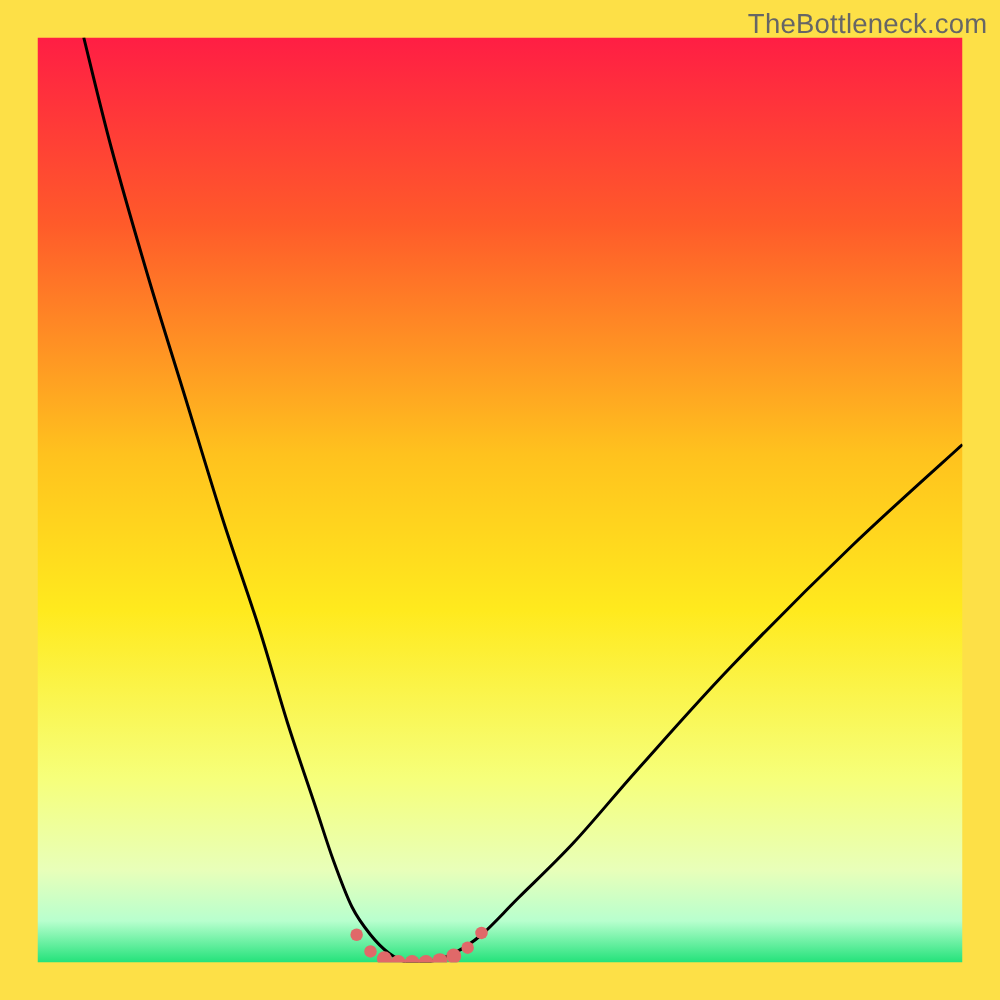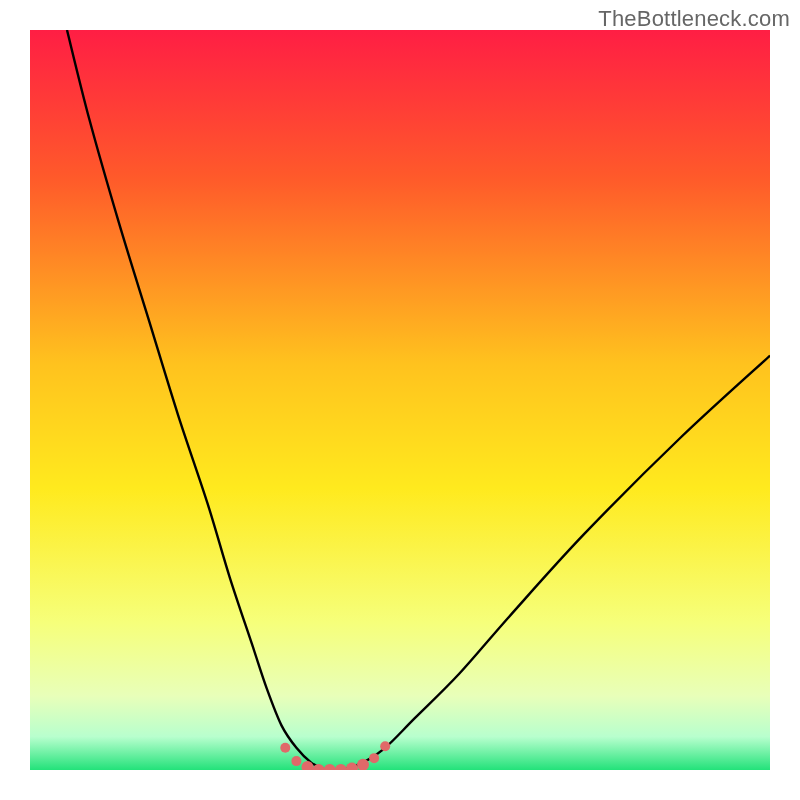--- a/index.html
+++ b/index.html
@@ -10,21 +10,21 @@
     overflow: hidden;
     background: #000;
     font-family: Arial, Helvetica, sans-serif;
   }
   .frame {
     position: absolute;
     left: 0;
     top: 0;
     width: 800px;
     height: 800px;
-    background: #ffffff;
+    background: #fde047;
   }
   .plot {
     position: absolute;
     left: 30px;
     top: 30px;
     width: 740px;
     height: 740px;
     
   }
   .watermark {

